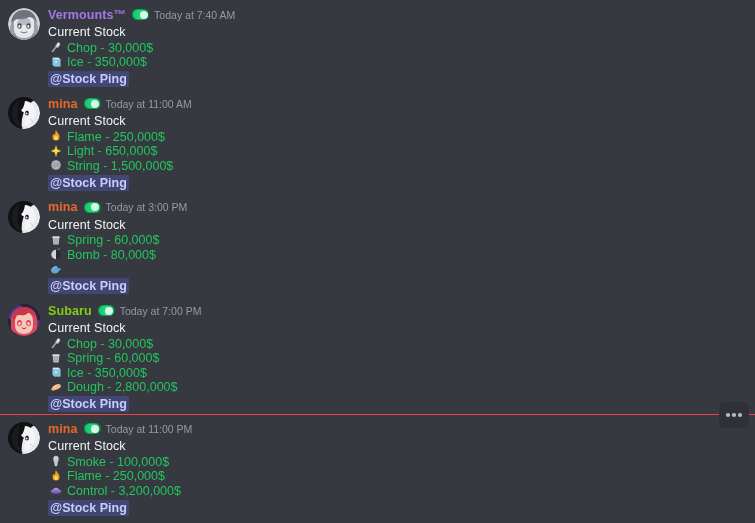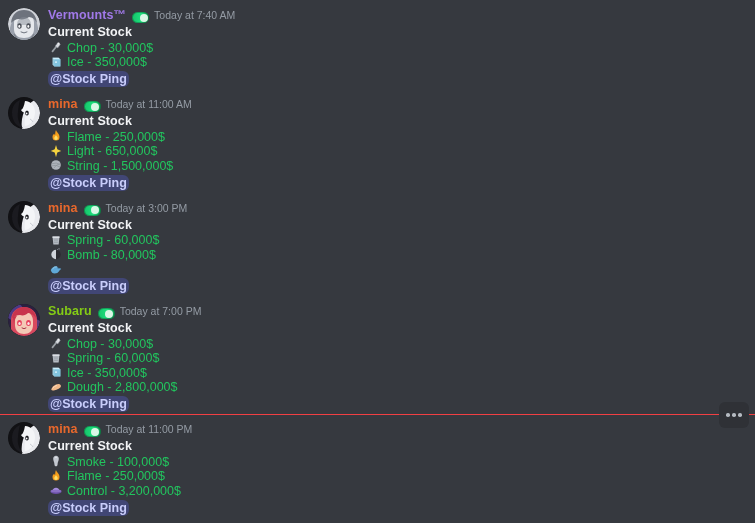--- a/index.html
+++ b/index.html
@@ -36,21 +36,21 @@
     overflow: hidden;
     background: #202225;
     position: relative;
   }
   .avatar svg { display: block; width: 32px; height: 32px; }
 
   .msg-body { flex: 1 1 auto; min-width: 0; }
 
   .msg-head {
     display: flex;
-    align-items: flex-end;
+    align-items: center;
     line-height: 16px;
     height: 17px;
   }
   .username {
     font-size: 12.5px;
     font-weight: 700;
     letter-spacing: .1px;
   }
   .badge-emoji {
     display: inline-block;
@@ -71,21 +71,21 @@
     background: #d9f7e6;
   }
   .timestamp {
     font-size: 10.5px;
     color: #949ba4;
     white-space: nowrap;
   }
 
   .msg-title {
     font-size: 12.5px;
-    font-weight: 700;
+    font-weight: 400;
     color: #f2f3f5;
     line-height: 15px;
     margin-top: 2px;
     letter-spacing: .1px;
   }
   .stock-line {
     display: flex;
     align-items: center;
     font-size: 12.5px;
     color: #22c55e;
@@ -106,21 +106,21 @@
   .stock-line .emo svg { display:block; }
   .stock-text { padding-top: 1px; }
 
   .mention {
     display: inline-block;
     background: #414675;
     color: #c9cdfb;
     font-size: 12.5px;
     font-weight: 600;
     line-height: 14px;
-    border-radius: 6px;
+    border-radius: 1px;
     padding: 1px 2px 1px 2px;
     margin-top: 1px;
   }
 
   
   .divider-wrap {
     position: relative;
     height: 0;
   }
   .new-divider {

